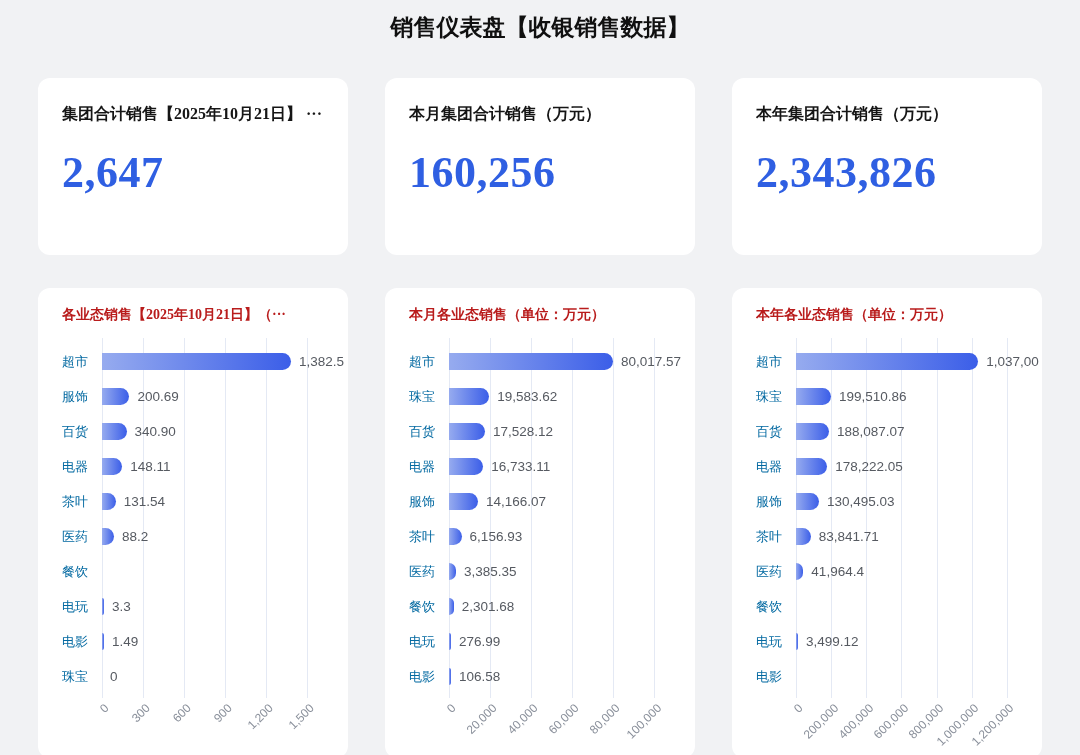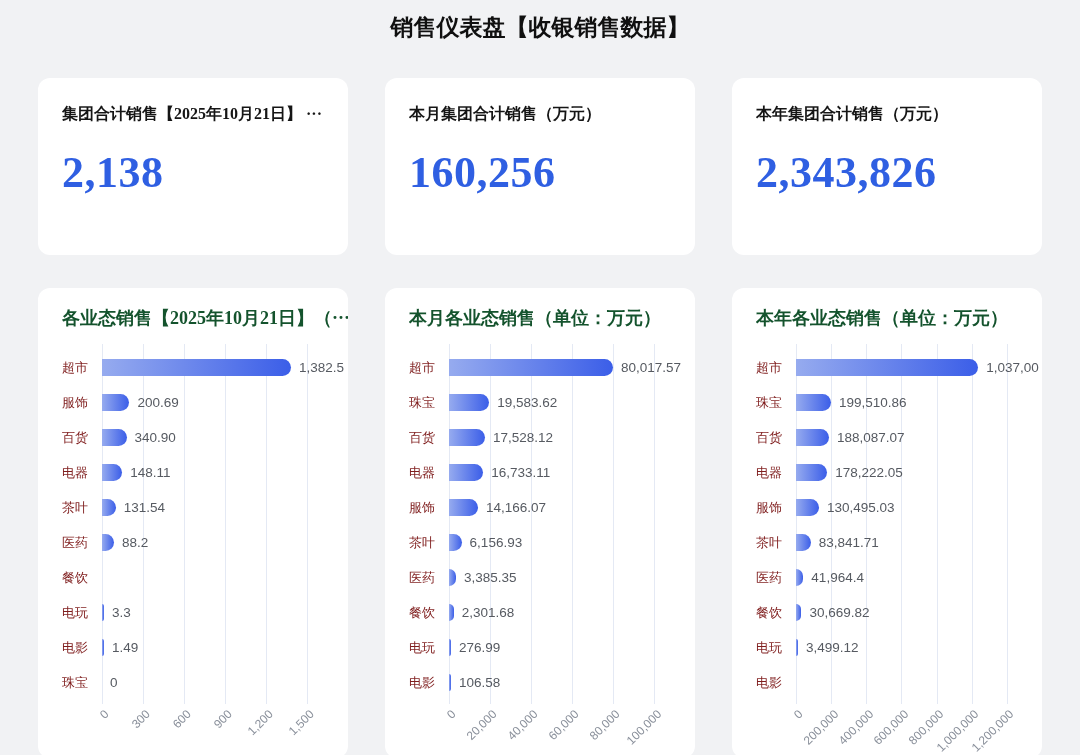--- a/index.html
+++ b/index.html
@@ -22,29 +22,29 @@
   .kpi-title{
     font-family:var(--serif);font-weight:600;font-size:16px;color:#151515;
     white-space:nowrap;overflow:hidden;
   }
   .kpi-value{
     margin-top:22px;font-family:var(--serif);font-weight:600;font-size:44px;
     color:#2f5fe2;letter-spacing:.5px;
   }
   .chart-card{height:470px;padding:18px 0 0 24px;overflow:hidden;}
   .chart-title{
-    font-family:var(--serif);font-weight:700;font-size:18px;color:#14532d;
+    font-family:var(--serif);font-weight:700;font-size:14px;color:#b91c1c;
     white-space:nowrap;overflow:hidden;
   }
   .chart{margin-top:20px;}
   .plot{position:relative;}
   .grid-layer{position:absolute;left:40px;right:0;top:-6px;bottom:-4px;}
   .gridline{position:absolute;top:0;bottom:0;width:1px;background:#e4e9f4;}
   .row{display:flex;align-items:center;height:35px;position:relative;z-index:1;}
-  .cat{flex:0 0 40px;font-size:13px;color:#7f1d1d;white-space:nowrap;}
+  .cat{flex:0 0 40px;font-size:13px;color:#0369a1;white-space:nowrap;}
   .bar-area{flex:1;display:flex;align-items:center;height:17px;min-width:0;}
   .bar{
     height:17px;border-radius:0 9px 9px 0;flex:0 0 auto;
     background:linear-gradient(90deg,#96abef 0%,#3b5ee8 100%);
   }
   .val{margin-left:8px;font-size:13.5px;color:#565a61;white-space:nowrap;}
   .ticks{position:relative;height:48px;margin-left:40px;}
   .tick{
     position:absolute;top:7px;white-space:nowrap;font-size:12px;color:#8a909b;
     transform:rotate(-45deg);transform-origin:100% 0;
@@ -53,21 +53,21 @@
 </head>
 <body>
 
 <div class="page">
 
   <div class="page-title">销售仪表盘【收银销售数据】</div>
 
   <div class="kpi-row">
     <div class="card kpi-card">
       <div class="kpi-title">集团合计销售【2025年10月21日】 ···</div>
-      <div class="kpi-value">2,138</div>
+      <div class="kpi-value">2,647</div>
     </div>
     <div class="card kpi-card">
       <div class="kpi-title">本月集团合计销售（万元）</div>
       <div class="kpi-value">160,256</div>
     </div>
     <div class="card kpi-card">
       <div class="kpi-title">本年集团合计销售（万元）</div>
       <div class="kpi-value">2,343,826</div>
     </div>
   </div>
@@ -311,24 +311,20 @@
             </div>
             <div class="row">
               <span class="cat">医药</span>
               <div class="bar-area">
                 <div class="bar" style="width: 2.99746%; min-width: 2px;"></div>
                 <span class="val">41,964.4</span>
               </div>
             </div>
             <div class="row">
               <span class="cat">餐饮</span>
-              <div class="bar-area">
-                <div class="bar" style="width: 2.1907%; min-width: 2px;"></div>
-                <span class="val">30,669.82</span>
-              </div>
             </div>
             <div class="row">
               <span class="cat">电玩</span>
               <div class="bar-area">
                 <div class="bar" style="width: 0.249937%; min-width: 2px;"></div>
                 <span class="val">3,499.12</span>
               </div>
             </div>
             <div class="row">
               <span class="cat">电影</span>

